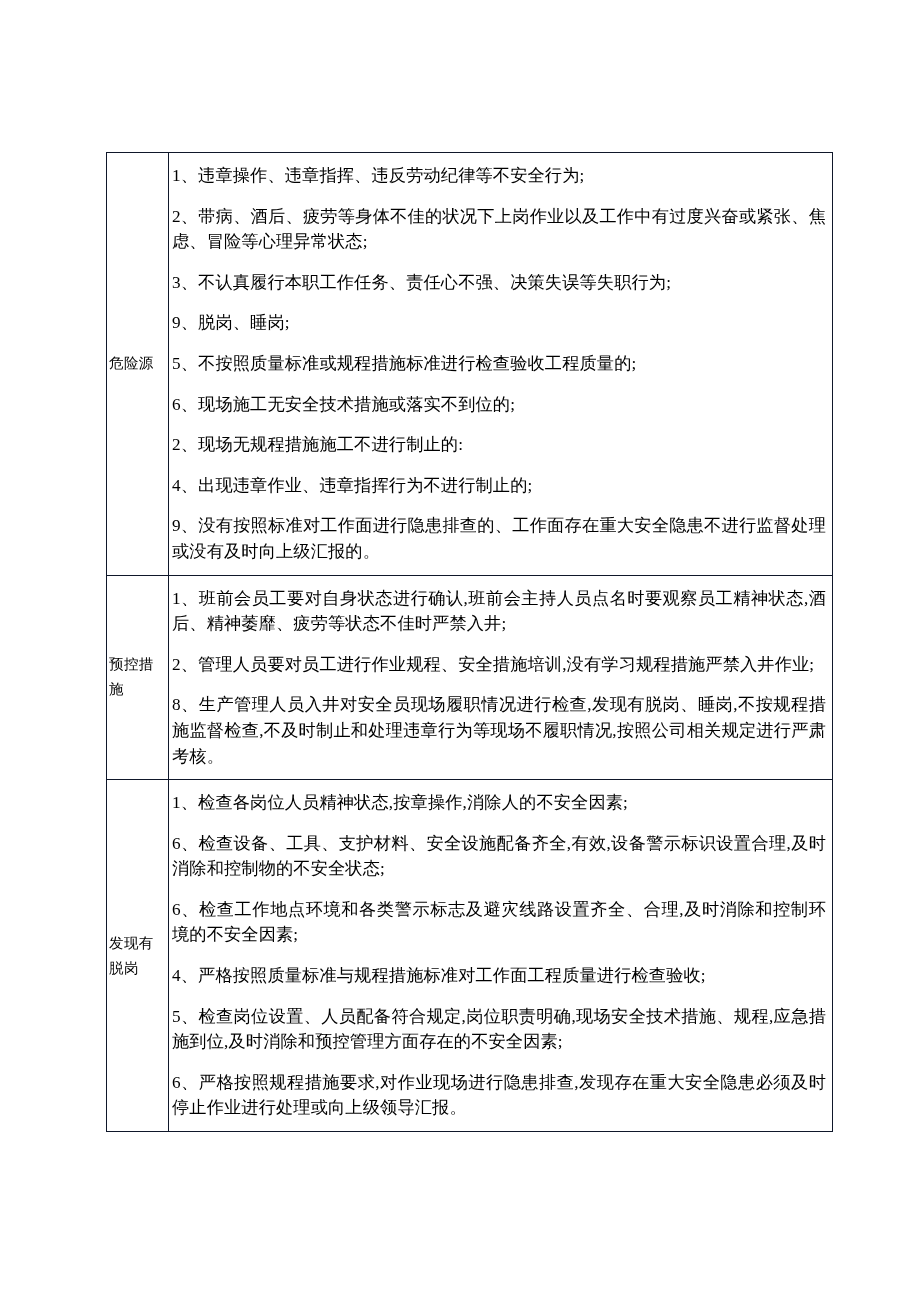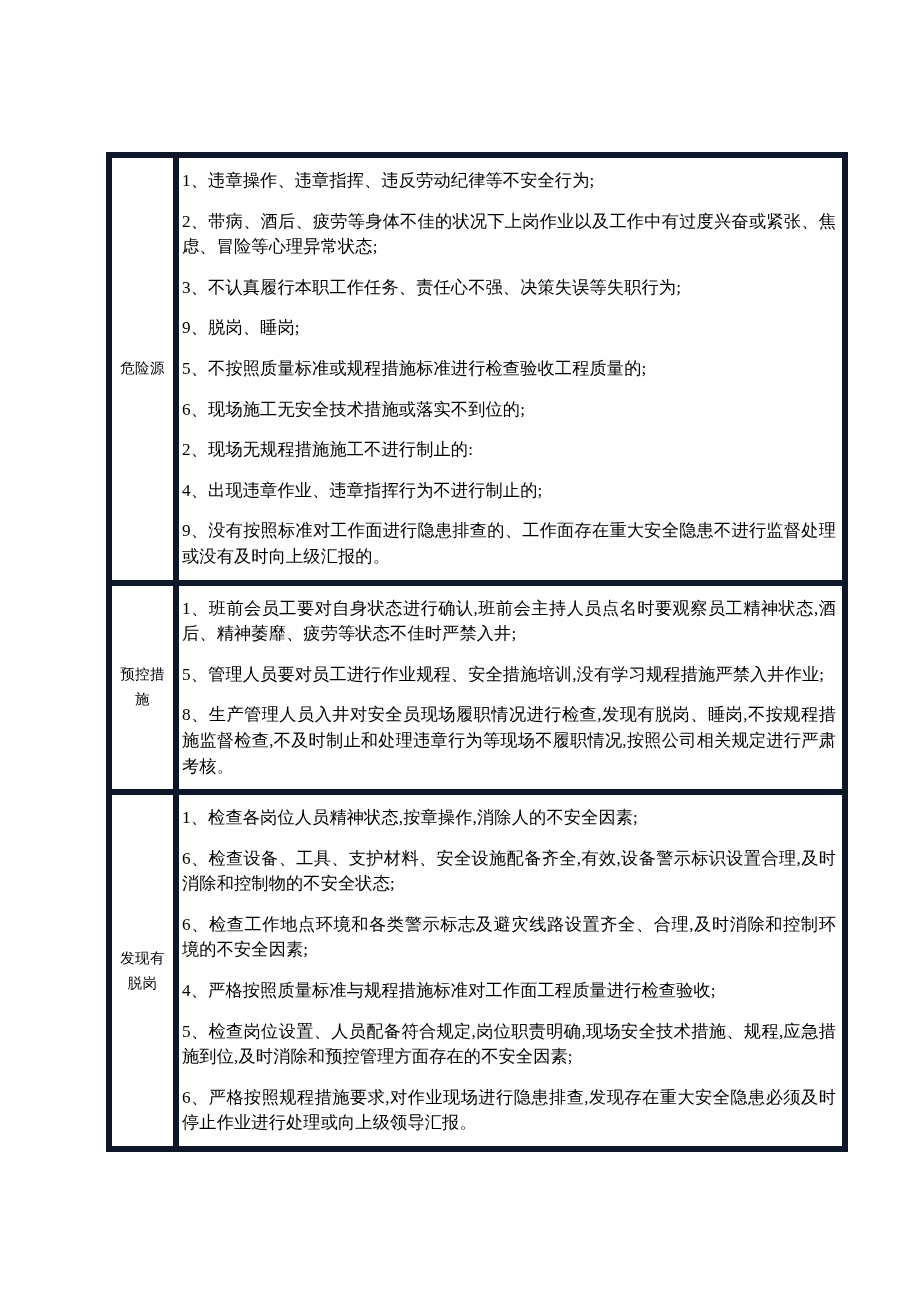--- a/index.html
+++ b/index.html
@@ -28,28 +28,27 @@
   .doc-table {
     position: absolute;
     left: 106px;
     top: 152px;
     width: 712px;
     border-collapse: collapse;
     table-layout: fixed;
   }
 
   .doc-table td {
-    border: 6px solid #0f172a;
+    border: 1px solid #0f172a;
     vertical-align: middle;
     padding: 0;
   }
 
   td.label-cell {
     width: 57px;
-    text-align: center;
     vertical-align: middle;
     font-size: 14.5px;
     line-height: 25px;
     letter-spacing: 0.4px;
     padding: 12px 2px;
     word-break: break-all;
   }
 
   td.content-cell {
     width: 654px;
@@ -98,21 +97,21 @@
           <p class="para">9、没有按照标准对工作面进行隐患排查的、工作面存在重大安全隐患不进行监督处理或没有及时向上级汇报的。</p>
         </td>
       </tr>
 
       <tr>
         <td class="label-cell">
           <span class="label-text">预控措施</span>
         </td>
         <td class="content-cell">
           <p class="para">1、班前会员工要对自身状态进行确认,班前会主持人员点名时要观察员工精神状态,酒后、精神萎靡、疲劳等状态不佳时严禁入井;</p>
-          <p class="para">5、管理人员要对员工进行作业规程、安全措施培训,没有学习规程措施严禁入井作业;</p>
+          <p class="para">2、管理人员要对员工进行作业规程、安全措施培训,没有学习规程措施严禁入井作业;</p>
           <p class="para">8、生产管理人员入井对安全员现场履职情况进行检查,发现有脱岗、睡岗,不按规程措施监督检查,不及时制止和处理违章行为等现场不履职情况,按照公司相关规定进行严肃考核。</p>
         </td>
       </tr>
 
       <tr>
         <td class="label-cell">
           <span class="label-text">发现有脱岗</span>
         </td>
         <td class="content-cell">
           <p class="para">1、检查各岗位人员精神状态,按章操作,消除人的不安全因素;</p>

